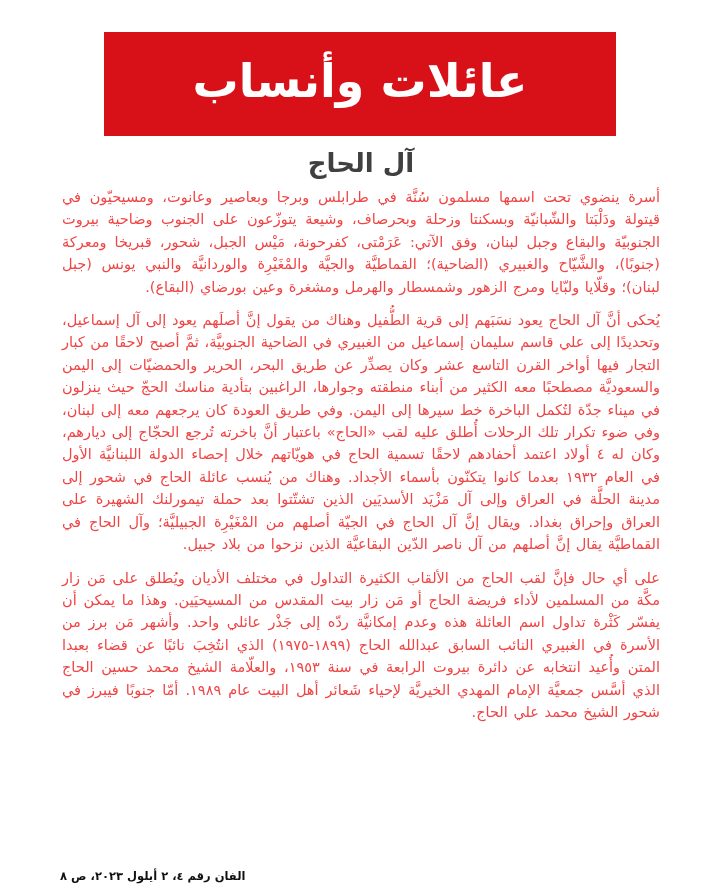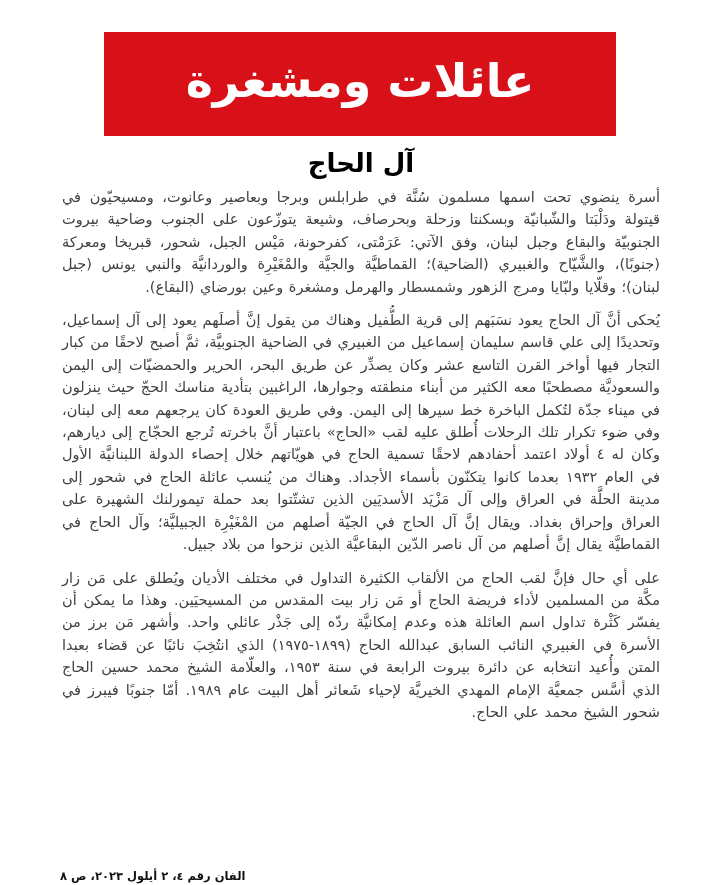--- a/index.html
+++ b/index.html
@@ -38,54 +38,54 @@
   }
   .article-title {
     position: absolute;
     top: 148px;
     left: 0;
     width: 100%;
     margin: 0;
     text-align: center;
     font-size: 26px;
     font-weight: bold;
-    color: #000000;
+    color: #404040;
   }
   .article-body {
     position: absolute;
     top: 186px;
     right: 62px;
     width: 598px;
   }
   .body-para {
     margin: 0 0 11px 0;
     font-size: 14.5px;
     line-height: 22.4px;
     text-align: justify;
     text-justify: inter-word;
-    color: #404040;
+    color: #ef4444;
     word-spacing: 1px;
   }
   .footer-citation {
     position: absolute;
     bottom: 2px;
     left: 60px;
     font-size: 11.5px;
     font-weight: bold;
     color: #111111;
     white-space: nowrap;
   }
 </style>
 </head>
 <body>
 
 <div class="page">
 
   <div class="banner" style="background: rgb(216, 16, 23);">
-    <span class="banner-title" style="color: rgb(255, 255, 255);">عائلات ومشغرة</span>
+    <span class="banner-title" style="color: rgb(255, 255, 255);">عائلات وأنساب</span>
   </div>
 
   <h1 class="article-title">آل الحاج</h1>
 
   <div class="article-body">
     <p class="body-para">أسرة ينضوي تحت اسمها مسلمون سُنَّة في طرابلس وبرجا وبعاصير وعانوت، ومسيحيّون في قيتولة ودَلْبَتا والشّبانيّة وبسكنتا وزحلة وبحرصاف، وشيعة يتوزّعون على الجنوب وضاحية بيروت الجنوبيّة والبقاع وجبل لبنان، وفق الآتي: عَرَمْتى، كفرحونة، مَيْس الجبل، شحور، قبريخا ومعركة (جنوبًا)، والشَّيّاح والغبيري (الضاحية)؛ القماطيَّة والجيَّة والمْغَيْرِة والوردانيَّة والنبي يونس (جبل لبنان)؛ وقلّايا ولبّايا ومرج الزهور وشمسطار والهرمل ومشغرة وعين بورضاي (البقاع).</p>
     <p class="body-para">يُحكى أنَّ آل الحاج يعود نسَبَهم إلى قرية الطُّفيل وهناك من يقول إنَّ أصلَهم يعود إلى آل إسماعيل، وتحديدًا إلى علي قاسم سليمان إسماعيل من الغبيري في الضاحية الجنوبيَّة، ثمَّ أصبح لاحقًا من كبار التجار فيها أواخر القرن التاسع عشر وكان يصدِّر عن طريق البحر، الحرير والحمضيّات إلى اليمن والسعوديَّة مصطحبًا معه الكثير من أبناء منطقته وجوارها، الراغبين بتأدية مناسك الحجّ حيث ينزلون في ميناء جدّة لتُكمل الباخرة خط سيرها إلى اليمن. وفي طريق العودة كان يرجعهم معه إلى لبنان، وفي ضوء تكرار تلك الرحلات أُطلق عليه لقب «الحاج» باعتبار أنَّ باخرته تُرجع الحجّاج إلى ديارهم، وكان له ٤ أولاد اعتمد أحفادهم لاحقًا تسمية الحاج في هويّاتهم خلال إحصاء الدولة اللبنانيَّة الأول في العام ١٩٣٢ بعدما كانوا يتكنّون بأسماء الأجداد. وهناك من يُنسب عائلة الحاج في شحور إلى مدينة الحلَّة في العراق وإلى آل مَزْيَد الأسديَين الذين تشتّتوا بعد حملة تيمورلنك الشهيرة على العراق وإحراق بغداد. ويقال إنَّ آل الحاج في الجيّة أصلهم من المْغَيْرِة الجبيليَّة؛ وآل الحاج في القماطيَّة يقال إنَّ أصلهم من آل ناصر الدّين البقاعيَّة الذين نزحوا من بلاد جبيل.</p>
     <p class="body-para">على أي حال فإنَّ لقب الحاج من الألقاب الكثيرة التداول في مختلف الأديان ويُطلق على مَن زار مكَّة من المسلمين لأداء فريضة الحاج أو مَن زار بيت المقدس من المسيحيَين. وهذا ما يمكن أن يفسّر كَثْرة تداول اسم العائلة هذه وعدم إمكانيَّة ردّه إلى جَذْر عائلي واحد. وأشهر مَن برز من الأسرة في الغبيري النائب السابق عبدالله الحاج (١٨٩٩-١٩٧٥) الذي انتُخِبَ نائبًا عن قضاء بعبدا المتن وأُعيد انتخابه عن دائرة بيروت الرابعة في سنة ١٩٥٣، والعلّامة الشيخ محمد حسين الحاج الذي أسَّس جمعيَّة الإمام المهدي الخيريَّة لإحياء شَعائر أهل البيت عام ١٩٨٩. أمّا جنوبًا فيبرز في شحور الشيخ محمد علي الحاج.</p>
   </div>
 

